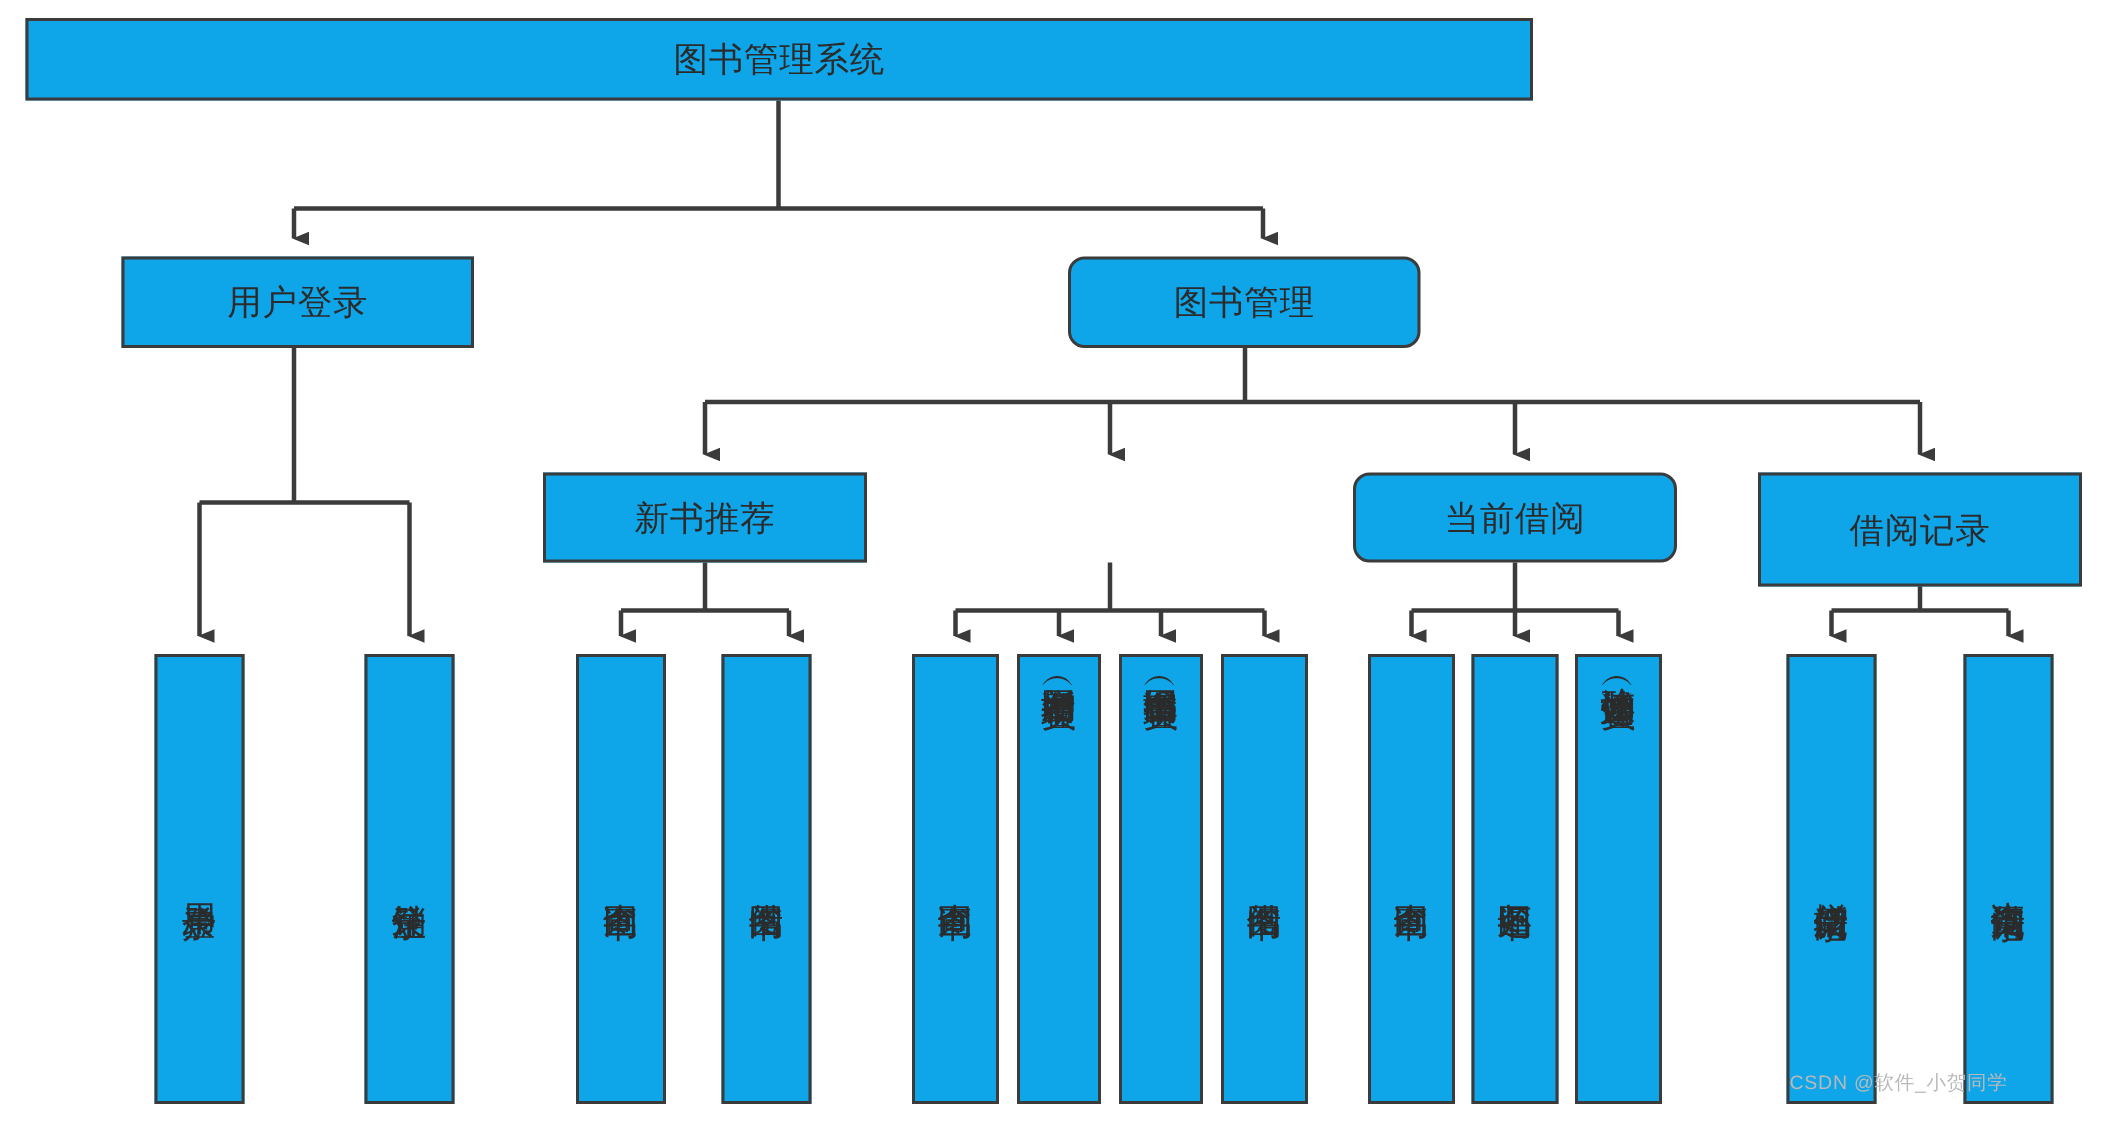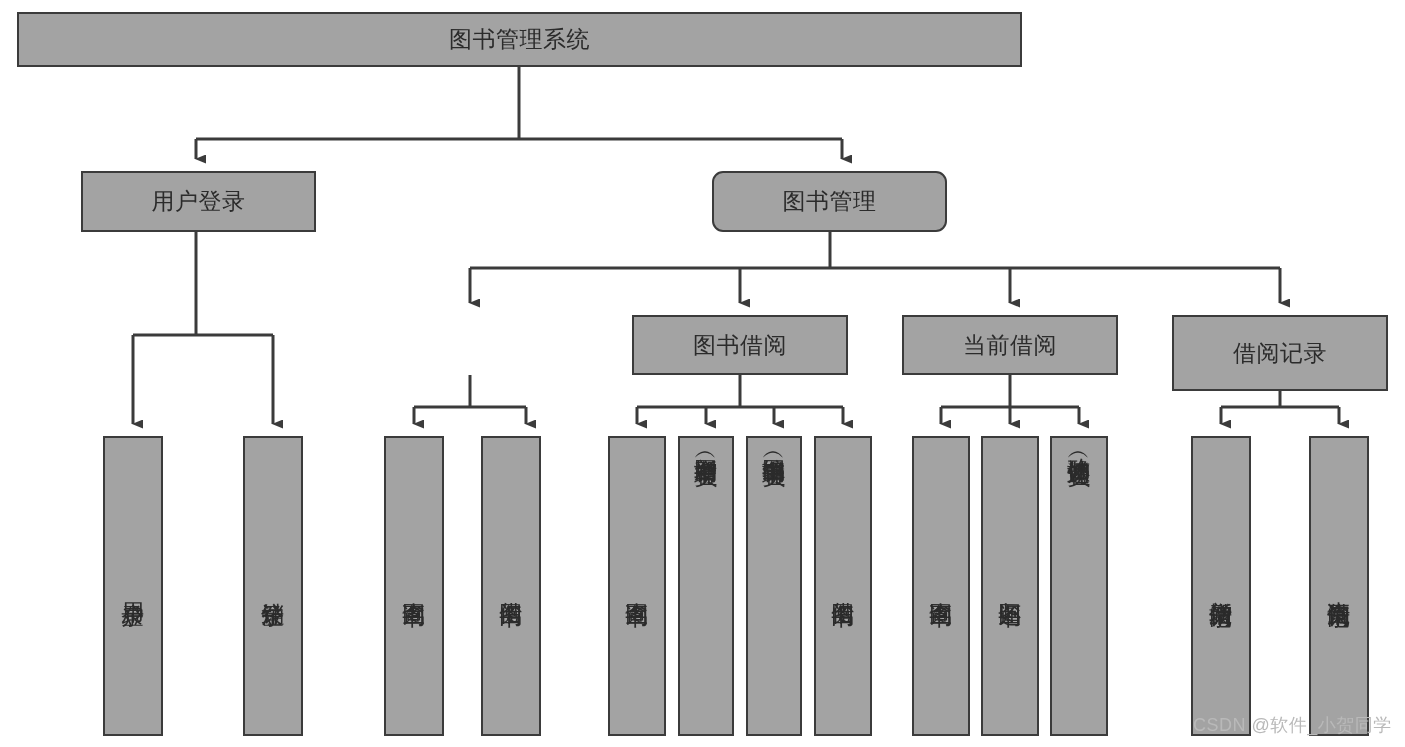--- a/index.html
+++ b/index.html
@@ -21,21 +21,21 @@
   }
   svg#connectors {
     position: absolute;
     top: 0; left: 0;
     width: 1405px;
     height: 747px;
   }
   .node {
     position: absolute;
     box-sizing: border-box;
-    background: #a3a3a3;
+    background: #0ea5e9;
     border: 2px solid #3b3b3b;
     display: flex;
     align-items: center;
     justify-content: center;
     color: #2b2b2b;
   }
   .node.horiz .node-label {
     font-size: 23px;
     line-height: 1.15;
     white-space: nowrap;
@@ -54,21 +54,21 @@
     white-space: nowrap;
   }
   .node.vert.topalign {
     align-items: flex-start;
     padding-top: 2px;
   }
   #watermark {
     position: absolute;
     left: 1193px;
     top: 713px;
-    font-size: 18px;
+    font-size: 13px;
     color: #b9b9b9;
     white-space: nowrap;
     letter-spacing: 0.5px;
     pointer-events: none;
   }
 </style>
 </head>
 <body>
 
 <div id="diagram-root">
@@ -128,24 +128,24 @@
     <span class="node-label">图书管理系统</span>
   </div>
 
   <div class="node horiz" style="left:81px; top:171px; width:235px; height:61px;">
     <span class="node-label">用户登录</span>
   </div>
   <div class="node horiz" style="left:712px; top:171px; width:235px; height:61px;border-radius:11px;">
     <span class="node-label">图书管理</span>
   </div>
 
-  <div class="node horiz" style="left:632px; top:315px; width:216px; height:60px;">
-    <span class="node-label">图书借阅</span>
+  <div class="node horiz" style="left:362px; top:315px; width:216px; height:60px;">
+    <span class="node-label">新书推荐</span>
   </div>
-  <div class="node horiz" style="left:902px; top:315px; width:216px; height:60px;">
+  <div class="node horiz" style="left:902px; top:315px; width:216px; height:60px;border-radius:11px;">
     <span class="node-label">当前借阅</span>
   </div>
   <div class="node horiz" style="left:1172px; top:315px; width:216px; height:76px;">
     <span class="node-label">借阅记录</span>
   </div>
 
   <div class="node vert" style="left:103px; top:436px; width:60px; height:300px;">
     <span class="node-label">用户登录</span>
   </div>
   <div class="node vert" style="left:243px; top:436px; width:60px; height:300px;">

